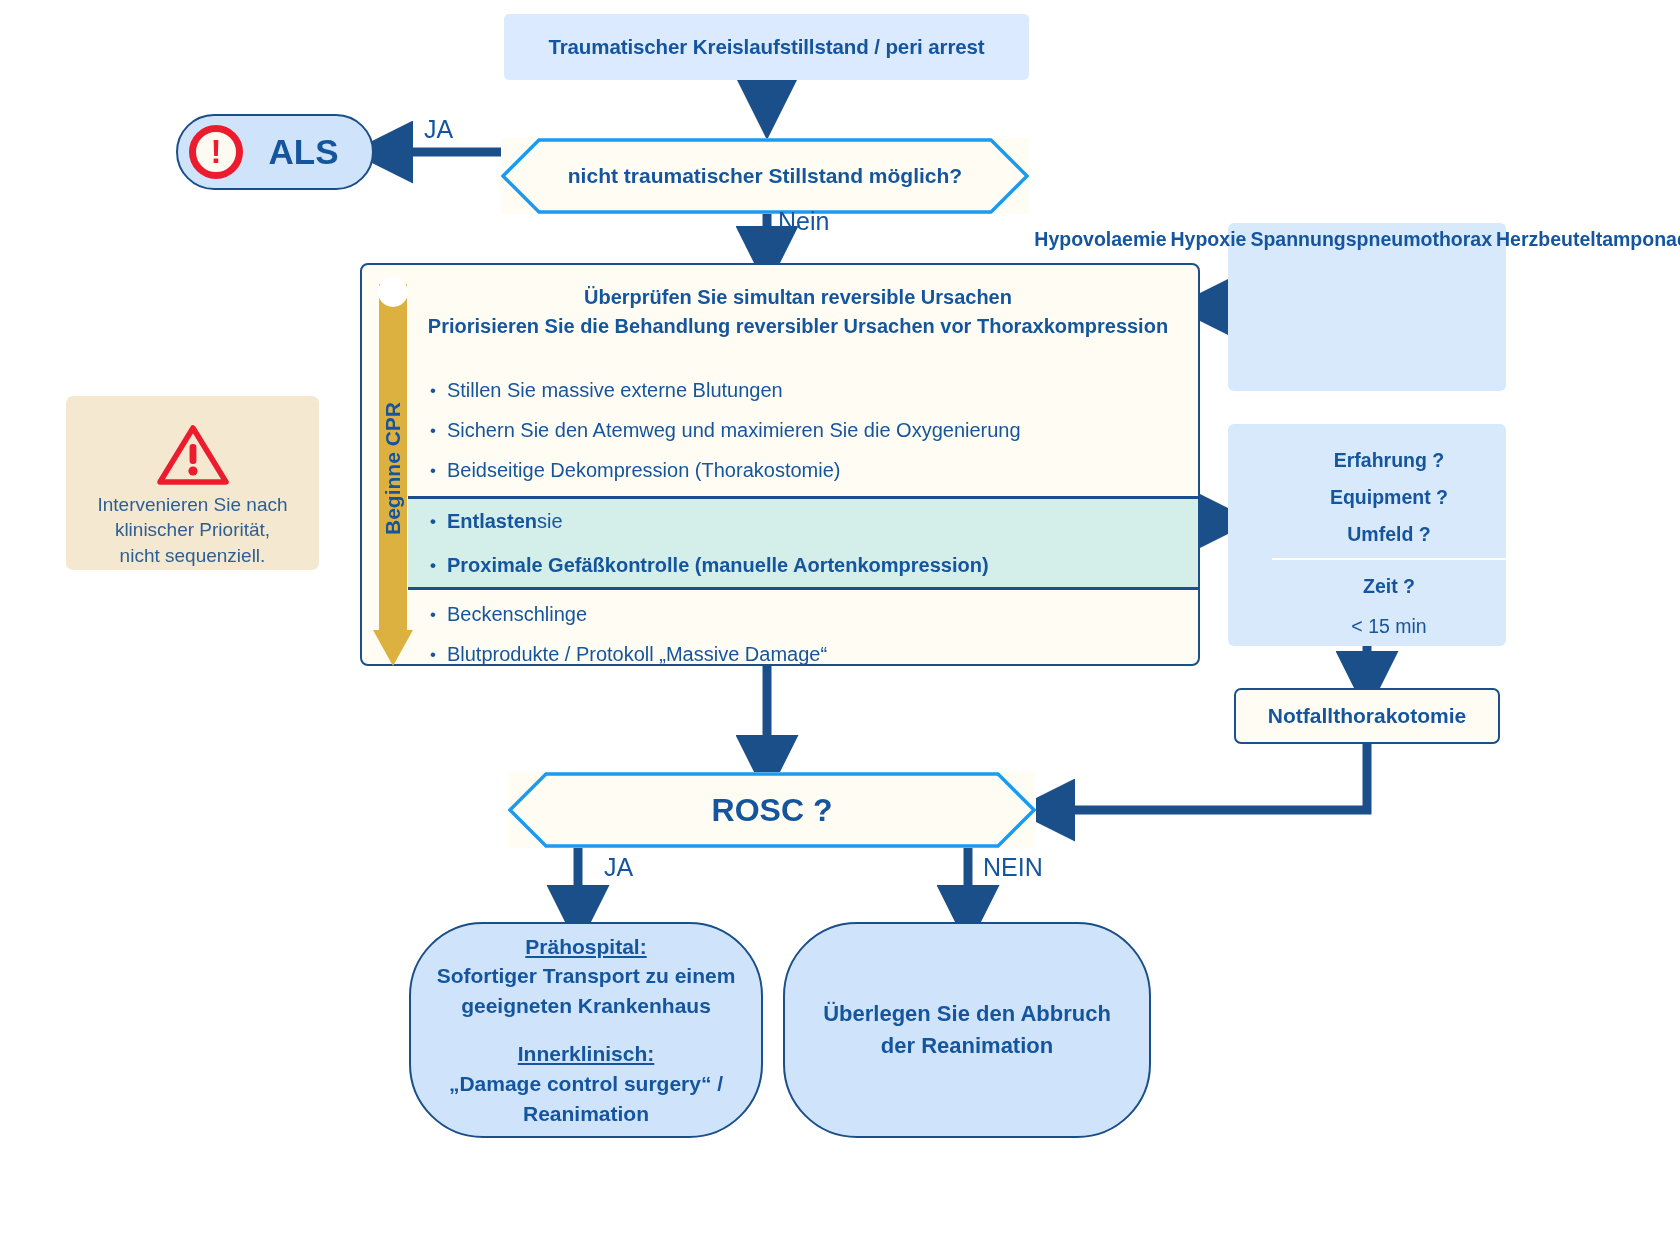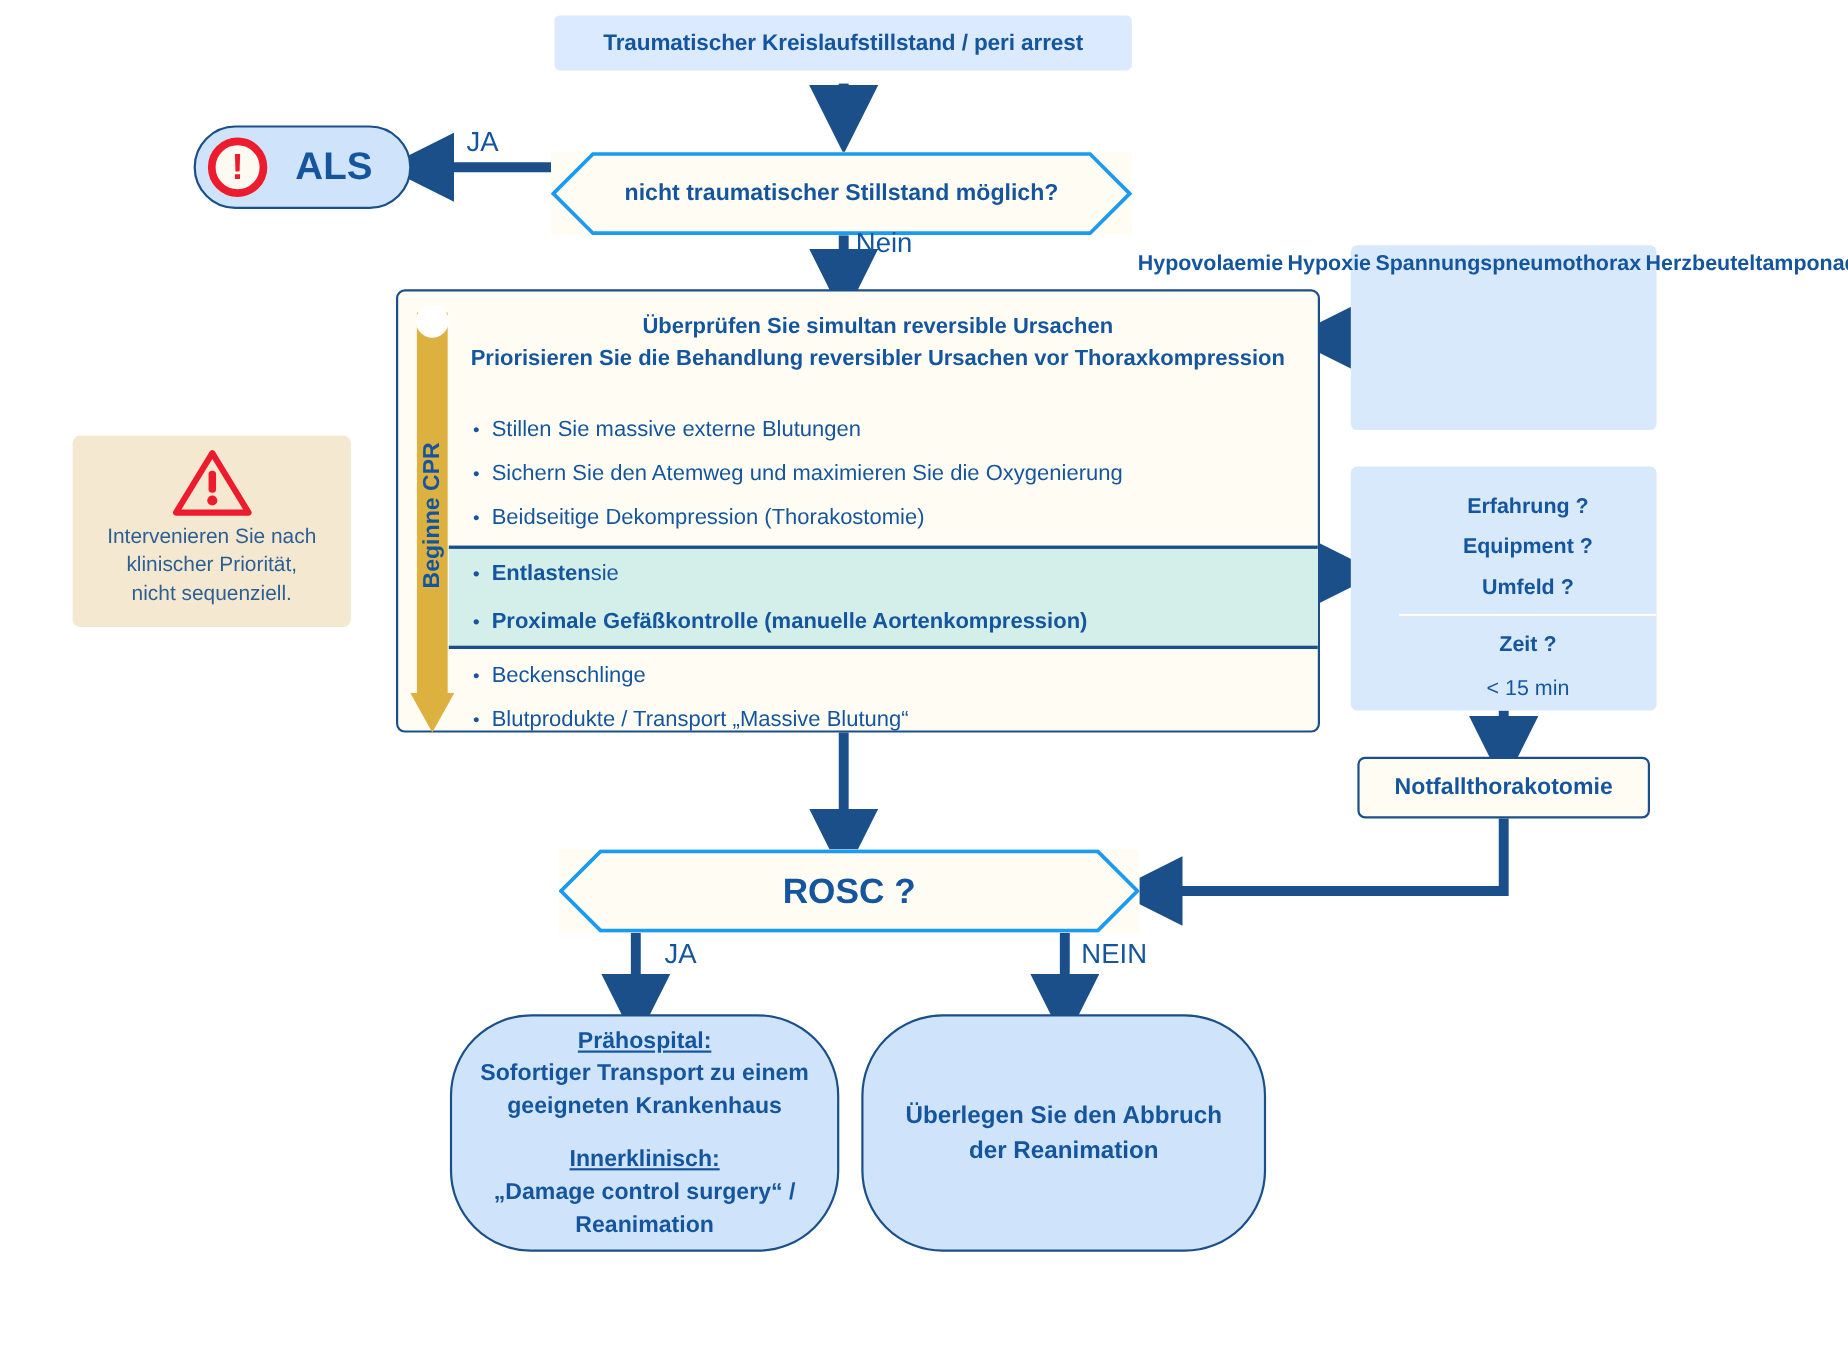--- a/index.html
+++ b/index.html
@@ -12,21 +12,21 @@
     font-family: "Liberation Sans", sans-serif;
     position: relative;
     overflow: hidden;
   }
   #canvas { position: absolute; inset: 0; }
 
   .node { position: absolute; }
 
   
   .title-box {
-    left: 504px; top: 14px; width: 525px; height: 50px;
+    left: 504px; top: 14px; width: 525px; height: 66px;
     background: #dbeafe;
     border-radius: 5px;
     display: flex; align-items: center; justify-content: center;
     color: #14559e; font-weight: bold; font-size: 20.5px;
     letter-spacing: -0.1px;
   }
 
   
   .als-pill {
     left: 176px; top: 114px; width: 198px; height: 76px;
@@ -149,21 +149,21 @@
     display: flex; align-items: center; justify-content: center;
     color: #14559e; font-weight: bold; font-size: 21px;
   }
 
   
   .warn-box {
     left: 66px; top: 396px; width: 253px; height: 174px;
     background: #f5e8d0; border-radius: 7px;
     display: flex; flex-direction: column;
     align-items: center; justify-content: flex-start;
-    padding-top: 12px;
+    padding-top: 28px;
   }
   .warn-tri { margin-bottom: 6px; }
   .warn-text {
     color: #2c5f93; font-size: 19px; line-height: 1.33; text-align: center;
   }
 
   
   .blob {
     background: #cfe4fa;
     border: 2.4px solid #1b4f8a;
@@ -277,21 +277,21 @@
           <span>Proximale Gefäßkontrolle (manuelle Aortenkompression)</span>
         </div>
       </div>
 
       <div class="bullet-row">
         <span class="dot">•</span>
         <span>Beckenschlinge</span>
       </div>
       <div class="bullet-row">
         <span class="dot">•</span>
-        <span>Blutprodukte / Transport „Massive Blutung“</span>
+        <span>Blutprodukte / Protokoll „Massive Damage“</span>
       </div>
     </div>
   </div>
 
   <div class="node cpr-arrow">
     <svg width="40" height="398" viewBox="0 0 40 398">
       <path d="M6,14 L34,14 L34,360 L40,360 L20,396 L0,360 L6,360 Z" fill="#dcb13f"></path>
       <circle cx="20" cy="22" r="15" fill="#ffffff"></circle>
     </svg>
     <div class="cpr-text">

